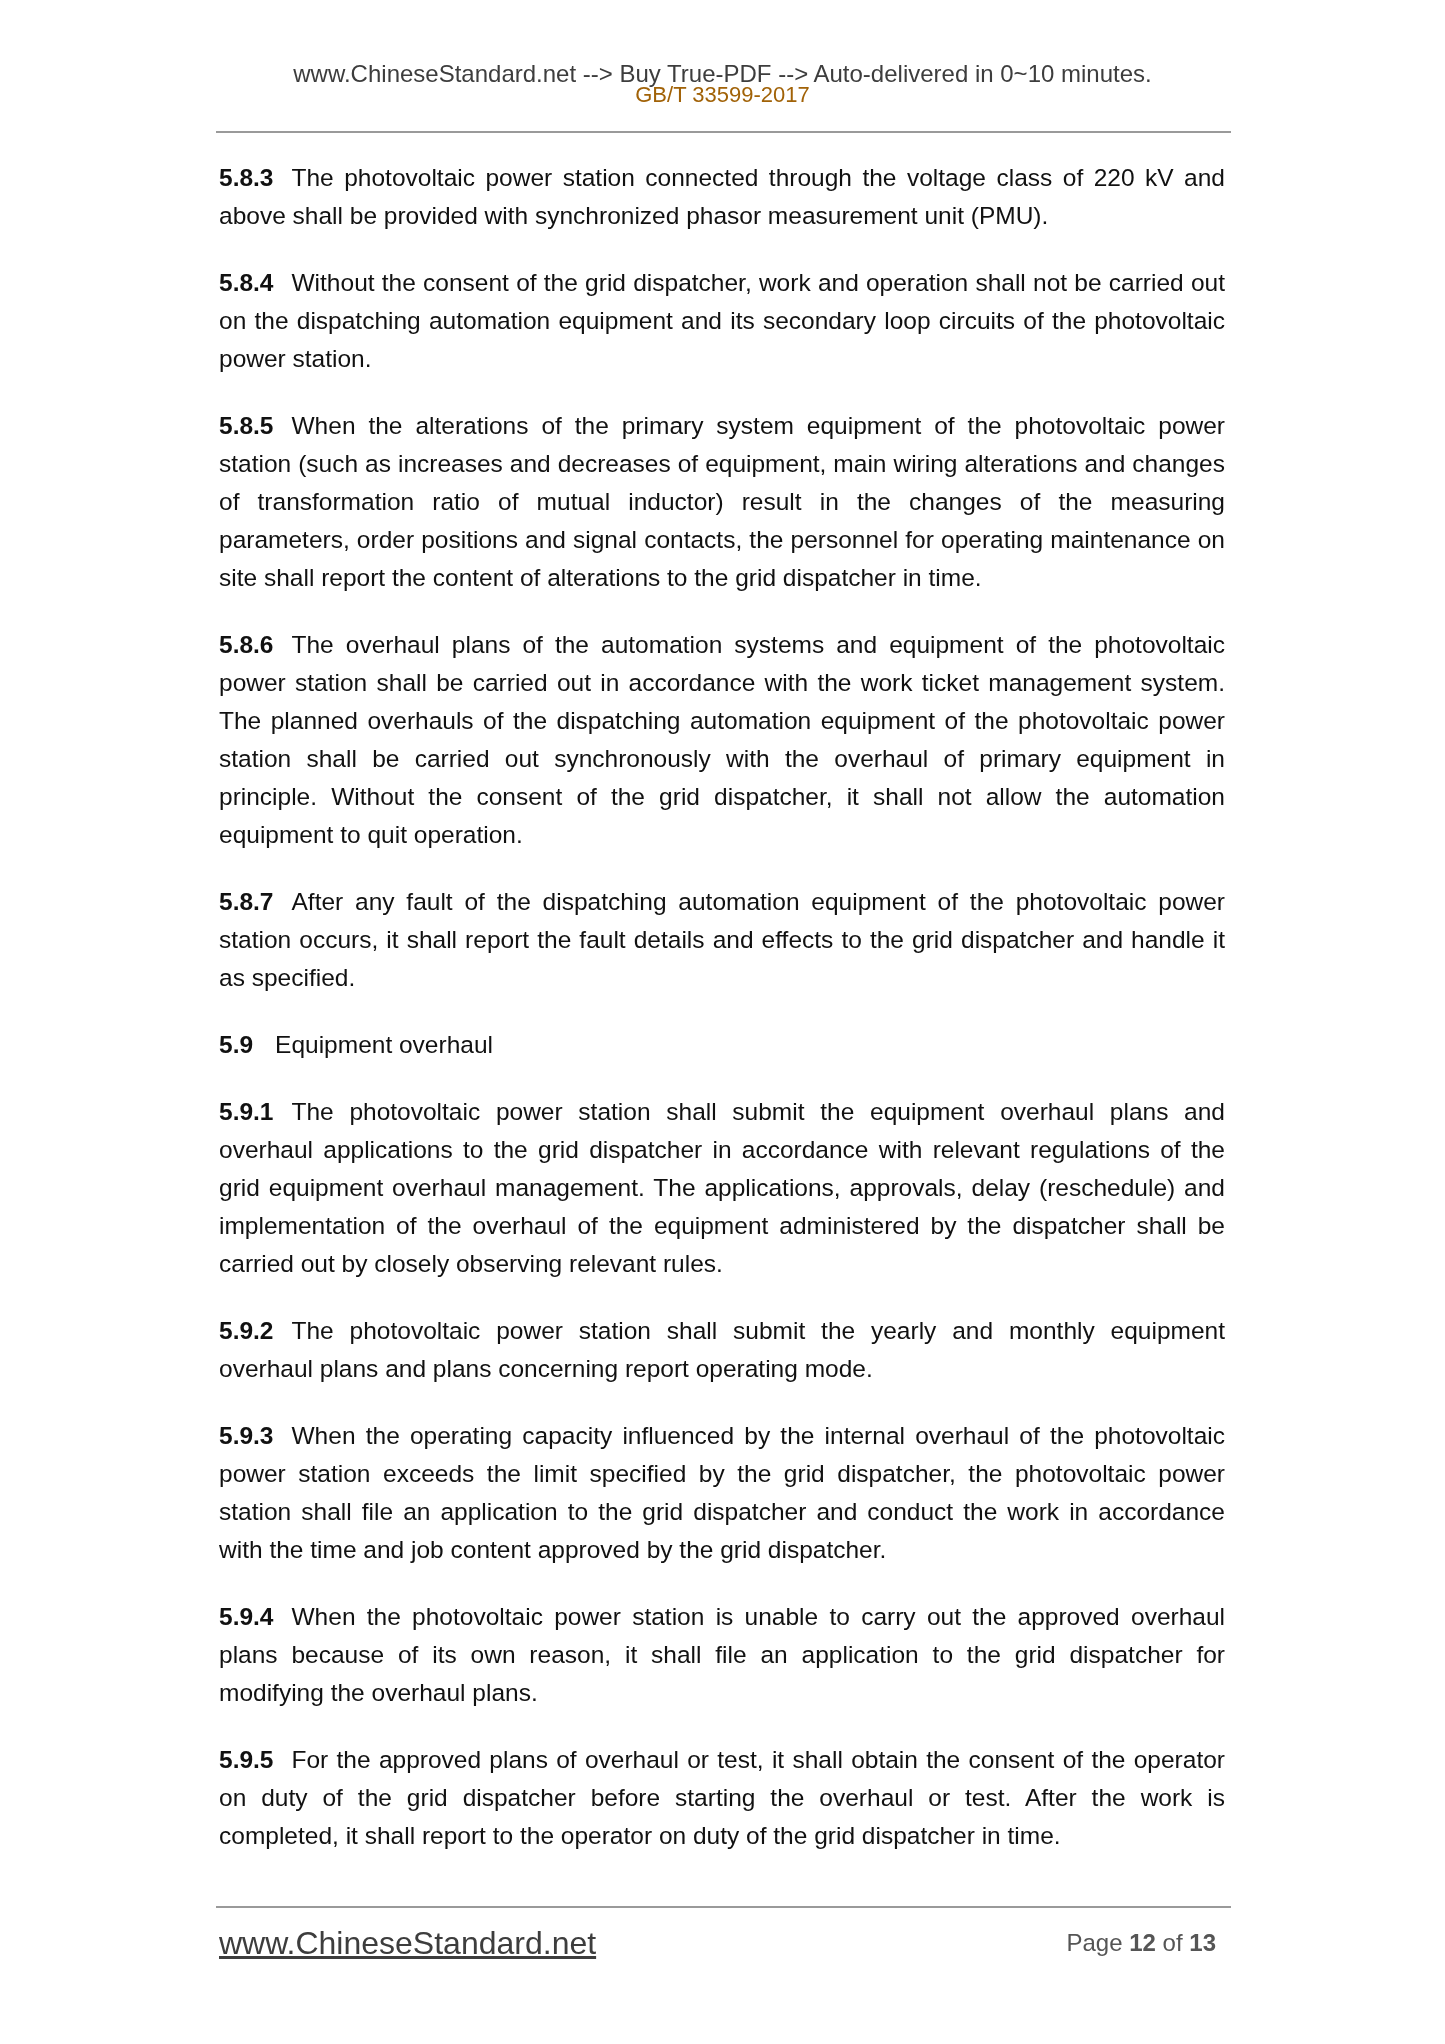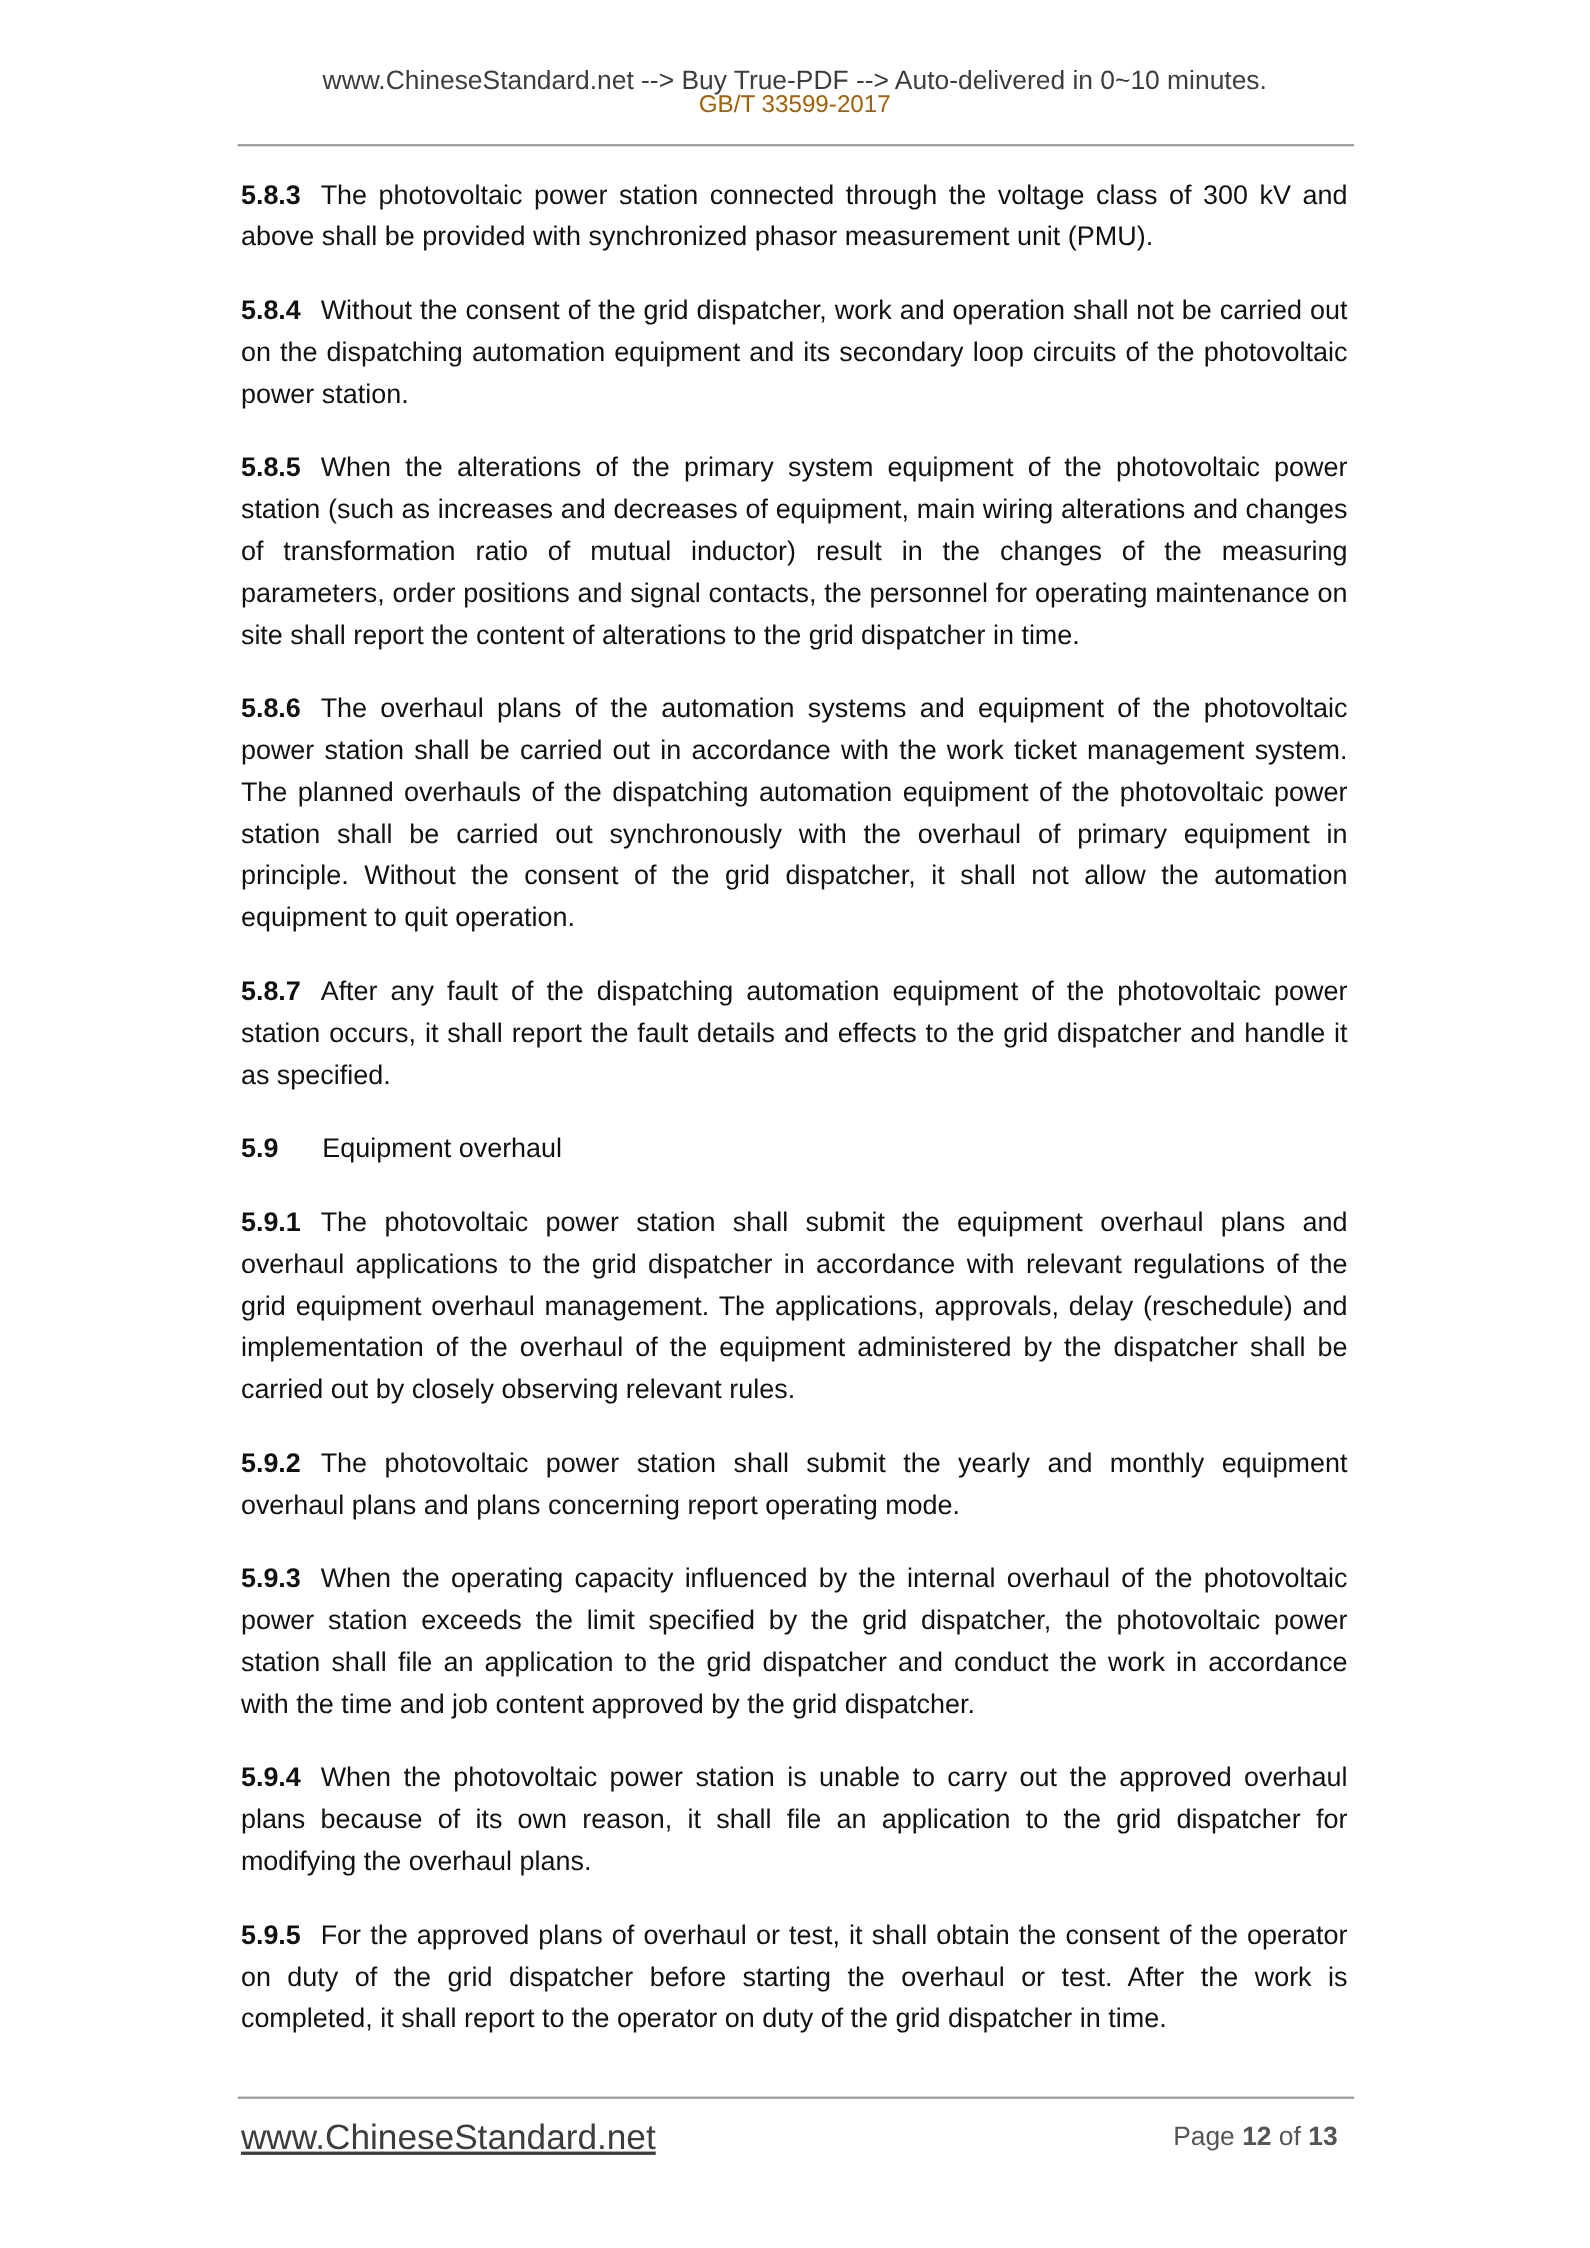--- a/index.html
+++ b/index.html
@@ -58,21 +58,21 @@
       font-size: 24.5px;
       line-height: 38px;
       text-align: justify;
       color: #111111;
     }
     .para .num {
       font-weight: bold;
       margin-right: 18px;
     }
     .heading .num {
-      margin-right: 40px;
+      margin-right: 22px;
     }
     .footer-link {
       position: absolute;
       left: 219px;
       top: 1928px;
       font-size: 32px;
       line-height: 30px;
       color: #3d3d3d;
       text-decoration: underline;
       white-space: nowrap;
@@ -91,21 +91,21 @@
   </style>
 </head>
 <body>
 
 <div class="page-header-banner">www.ChineseStandard.net --&gt; Buy True-PDF --&gt; Auto-delivered in 0~10 minutes.</div>
 <div class="page-header-std">GB/T 33599-2017</div>
 <div class="rule top"></div>
 
 <div class="content">
   <p class="para">
-    <span class="num">5.8.3</span><span>The photovoltaic power station connected through the voltage class of 300 kV and above shall be provided with synchronized phasor measurement unit (PMU).</span>
+    <span class="num">5.8.3</span><span>The photovoltaic power station connected through the voltage class of 220 kV and above shall be provided with synchronized phasor measurement unit (PMU).</span>
   </p>
   <p class="para">
     <span class="num">5.8.4</span><span>Without the consent of the grid dispatcher, work and operation shall not be carried out on the dispatching automation equipment and its secondary loop circuits of the photovoltaic power station.</span>
   </p>
   <p class="para">
     <span class="num">5.8.5</span><span>When the alterations of the primary system equipment of the photovoltaic power station (such as increases and decreases of equipment, main wiring alterations and changes of transformation ratio of mutual inductor) result in the changes of the measuring parameters, order positions and signal contacts, the personnel for operating maintenance on site shall report the content of alterations to the grid dispatcher in time.</span>
   </p>
   <p class="para">
     <span class="num">5.8.6</span><span>The overhaul plans of the automation systems and equipment of the photovoltaic power station shall be carried out in accordance with the work ticket management system. The planned overhauls of the dispatching automation equipment of the photovoltaic power station shall be carried out synchronously with the overhaul of primary equipment in principle. Without the consent of the grid dispatcher, it shall not allow the automation equipment to quit operation.</span>
   </p>

